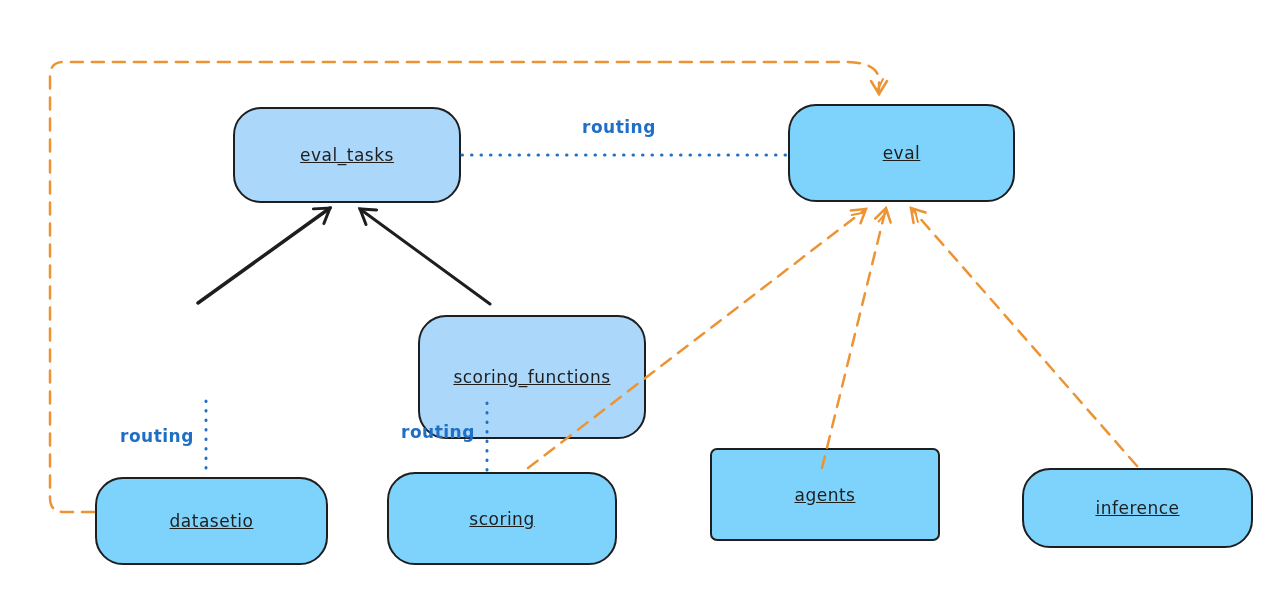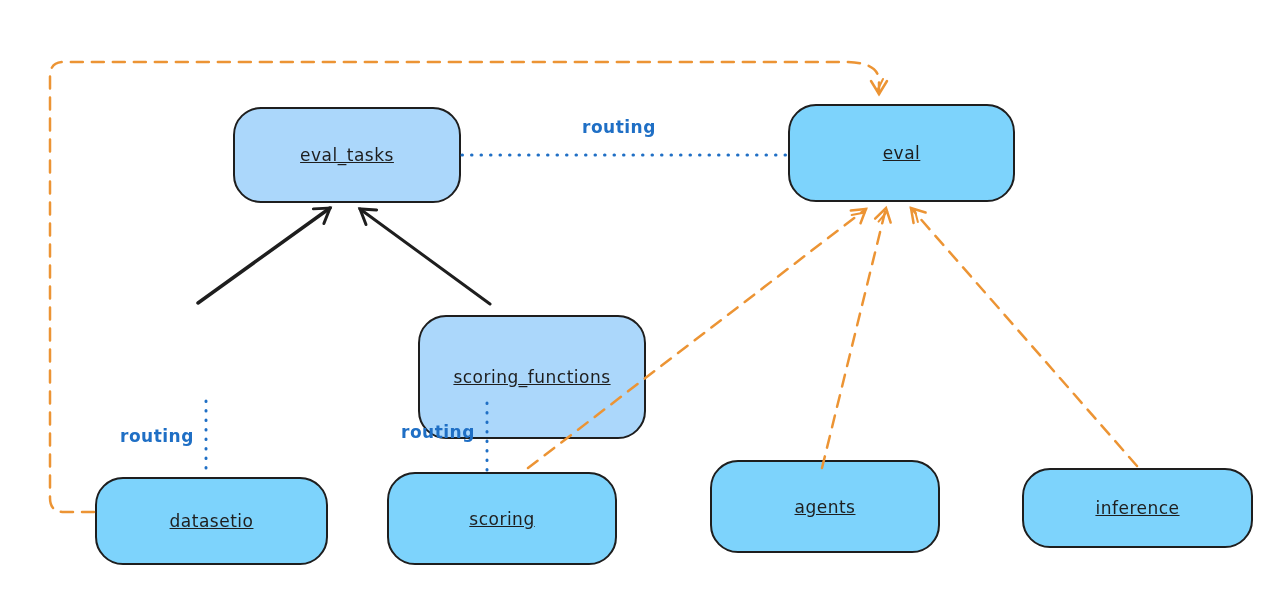--- a/index.html
+++ b/index.html
@@ -72,21 +72,21 @@
   </div>
 
   <div class="node green" style="left:387px; top:472px; width:230px; height:93px;">
     <span class="node-label">scoring</span>
   </div>
 
   <div class="node green" style="left:95px; top:477px; width:233px; height:88px;">
     <span class="node-label">datasetio</span>
   </div>
 
-  <div class="node green" style="left:710px; top:460px; width:230px; height:93px;">
+  <div class="node green" style="left:710px; top:448px; width:230px; height:93px;border-radius:7px;">
     <span class="node-label">agents</span>
   </div>
 
   <div class="node green" style="left:1022px; top:468px; width:231px; height:80px;">
     <span class="node-label">inference</span>
   </div>
 
   <div class="edge-label" style="left:582px; top:117px;">routing</div>
   <div class="edge-label" style="left:120px; top:426px;">routing</div>
   <div class="edge-label" style="left:401px; top:422px;">routing</div>

